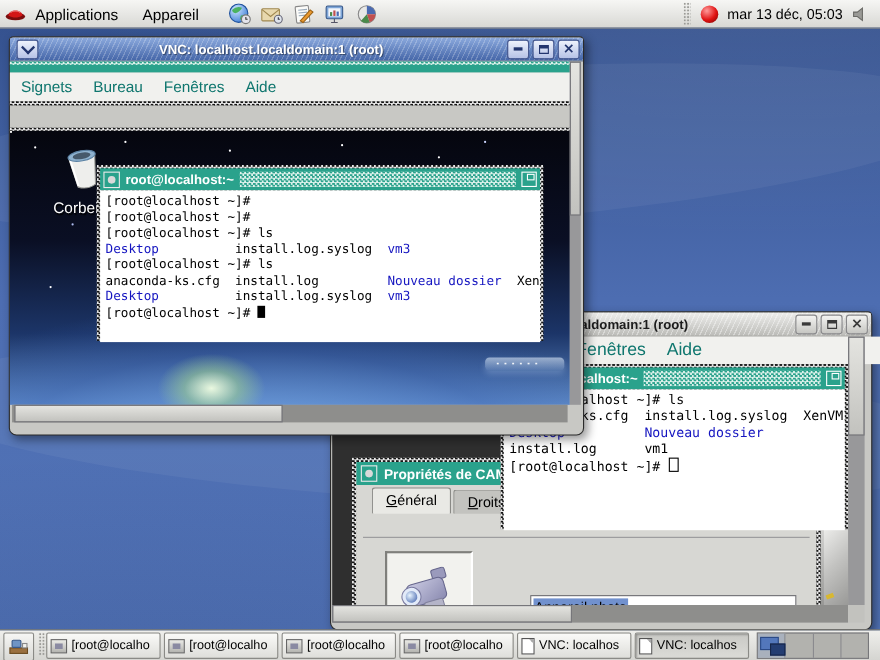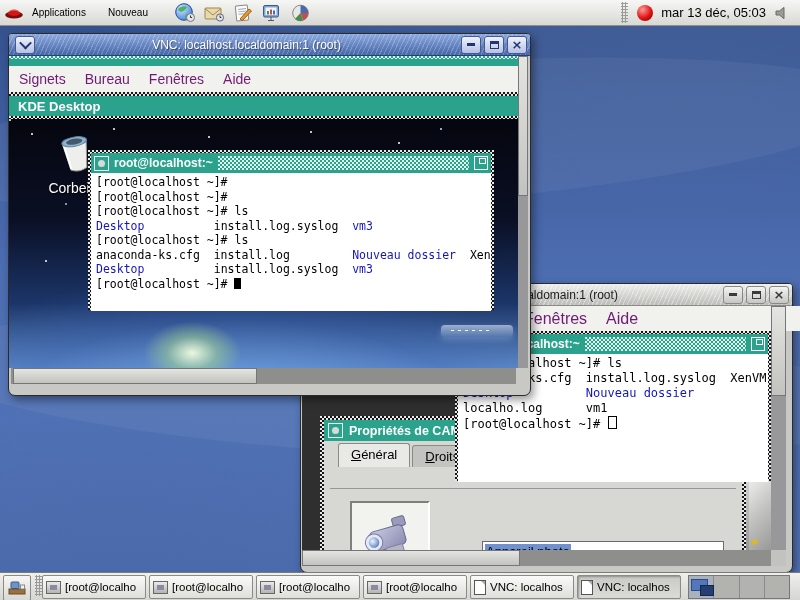--- a/index.html
+++ b/index.html
@@ -3,21 +3,21 @@
 <meta charset="utf-8">
 <style>
   html,body{margin:0;padding:0;}
   body{width:800px;height:600px;font-family:"Liberation Sans","DejaVu Sans",sans-serif;}
   #screen{position:relative;width:800px;height:600px;overflow:hidden;background:#4a6aad;}
 
   
   #top-panel{position:absolute;left:0;top:0;width:800px;height:25px;
     background:linear-gradient(#f6f6f4,#d8d8d4);border-bottom:1px solid #8f8f8b;
     display:flex;align-items:center;z-index:50;}
-  .panel-menu{font-size:10px;color:#000;margin-right:22px;}
+  .panel-menu{font-size:14px;color:#000;margin-right:22px;}
   .launchers{display:flex;align-items:center;gap:7px;margin-left:4px;}
   .launcher{width:22px;height:20px;display:flex;align-items:center;justify-content:center;}
   .spring{flex:1;}
   .handle{width:7px;height:21px;margin:0 3px;
     background-image:radial-gradient(#9a9a96 1px,transparent 1.2px);background-size:3px 3px;}
   .alert-sphere{width:16px;height:16px;border-radius:50%;
     background:radial-gradient(circle at 35% 30%,#ff9a9a,#e01212 55%,#6d0303);margin:0 6px;}
   #clock{font-size:13px;color:#000;margin:0 8px 0 2px;white-space:nowrap;}
 
   
@@ -33,34 +33,34 @@
   .win{position:absolute;border:1px solid #2b2b2b;border-radius:4px 4px 7px 7px;
     background:#c8c8c4;box-shadow:3px 4px 9px rgba(0,0,0,.40);}
   .tb{position:absolute;left:0;right:0;top:0;height:22px;display:flex;align-items:center;
     border-radius:3px 3px 0 0;padding:0 3px;box-sizing:border-box;}
   .tb-active{background:
       repeating-linear-gradient(115deg, rgba(255,255,255,.22) 0 1px, rgba(255,255,255,0) 1px 4px),
       linear-gradient(#8caade,#4566a8);border-bottom:1px solid #27426f;}
   .tb-inactive{background:
       repeating-linear-gradient(115deg, rgba(255,255,255,.38) 0 1px, rgba(255,255,255,0) 1px 4px),
       linear-gradient(#eeeeec,#bcbcb8);border-bottom:1px solid #8a8a86;}
-  .tb-title{flex:1;text-align:center;font-weight:normal;font-size:12px;white-space:nowrap;overflow:hidden;}
+  .tb-title{flex:1;text-align:center;font-weight:bold;font-size:12px;white-space:nowrap;overflow:hidden;}
   .tb-active .tb-title{color:#fff;text-shadow:1px 1px 1px rgba(0,0,0,.45);}
   .tb-inactive .tb-title{color:#1c1c1c;}
   .wbtn{width:18px;height:16px;border-radius:3px;display:flex;align-items:center;justify-content:center;margin-left:3px;flex:none;}
   .wbtn-b{background:linear-gradient(#eef2fc,#b6c2e6);border:1px solid #47588e;}
   .wbtn-g{background:linear-gradient(#f4f4f2,#c6c6c2);border:1px solid #88888a;}
   .g-min{width:8px;height:3px;background:#23356e;}
   .g-max{width:9px;height:8px;border:1px solid #23356e;border-top-width:3px;box-sizing:border-box;}
   .g-x{font:bold 13px/1 "DejaVu Sans",sans-serif;color:#23356e;}
   .gr .g-min{background:#3a3a3a;} .gr .g-max{border-color:#3a3a3a;} .gr .g-x{color:#3a3a3a;}
   .g-chev{width:7px;height:7px;border-left:2px solid #23356e;border-bottom:2px solid #23356e;
     transform:rotate(-45deg) translate(1px,-1px);}
 
-  .menubar{background:#f1f1ee;display:flex;align-items:center;font-size:14px;color:#701a75;position:absolute;}
+  .menubar{background:#f1f1ee;display:flex;align-items:center;font-size:14px;color:#0f766e;position:absolute;}
   .menubar span{margin-right:19px;}
 
   
   .chk{background:repeating-conic-gradient(#161616 0% 25%, #e9e9e9 0% 50%) 0 0 / 4px 4px;}
   .chk-t{background:repeating-conic-gradient(#2aa28c 0% 25%, #dff2ec 0% 50%) 0 0 / 4px 4px;}
 
   
   .rtb{height:20px;background:#2aa28c;display:flex;align-items:center;padding:0 3px;gap:5px;}
   .rtb .t{font-weight:bold;font-size:12px;color:#fff;white-space:nowrap;}
   .dotbtn{width:13px;height:13px;border:1px solid #eaeaea;display:flex;align-items:center;justify-content:center;flex:none;}
@@ -236,21 +236,21 @@
           <span class="t">root@localhost:~</span>
           <span class="fillchk chk-t"></span>
           <span class="maxbtn">
               <i></i>
             </span>
         </div>
         <div class="term-body" style="height:124px;font-size:12px;line-height:15px;">
             <div class="tline"><span>[root@localhost ~]# ls</span></div>
             <div class="tline"><span>anaconda-ks.cfg  install.log.syslog  XenVM1</span></div>
             <div class="tline"><span class="seg-dir">Desktop</span><span>          </span><span class="seg-dir">Nouveau dossier</span></div>
-            <div class="tline"><span>localho.log      vm1</span></div>
+            <div class="tline"><span>install.log      vm1</span></div>
             <div class="tline"><span>[root@localhost ~]# </span><span class="seg-box"></span></div>
           </div>
       </div>
 
       <div class="fragment">
           <i></i>
         </div>
     </div>
 
     <div class="sb" style="left:470px;top:22px;width:15px;height:244px;">
@@ -285,23 +285,20 @@
 
     <div class="menubar" style="left:0;top:32px;width:509px;height:26px;padding-left:10px;">
       <span>Signets</span>
       <span>Bureau</span>
       <span>Fenêtres</span>
       <span>Aide</span>
     </div>
 
     <div class="chk" style="position:absolute;left:0;top:58px;width:509px;height:4px;"></div>
 
-    <div style="position:absolute;left:0;top:62px;width:509px;height:20px;background:#2aa28c;display:flex;align-items:center;">
-      <span style="font-weight:bold;font-size:13px;color:#fff;padding-left:9px;">KDE Desktop</span>
-    </div>
     <div class="chk" style="position:absolute;left:0;top:82px;width:509px;height:3px;"></div>
 
     <div id="vp-left">
       <div id="stars"></div>
       <div class="station">
           <i></i>
         </div>
 
       <div id="trash">
         <svg width="44" height="46" viewBox="0 0 44 46">
@@ -347,21 +344,21 @@
     </div>
   </div>
 
   <div id="top-panel">
     <svg width="20" height="18" viewBox="0 0 20 18" style="margin:0 8px 0 4px;">
       <ellipse cx="10" cy="11" rx="8.8" ry="3.4" fill="#7a0c0c"></ellipse>
       <path d="M3.6 10 C4.2 4.2 15.8 4.2 16.4 10 C12 12.6 8 12.6 3.6 10 Z" fill="#d41616"></path>
       <path d="M5.5 7.5 C7 5.5 13 5.5 14.5 7.5" stroke="#f08080" fill="none" stroke-width="1"></path>
     </svg>
     <span class="panel-menu">Applications</span>
-    <span class="panel-menu">Nouveau</span>
+    <span class="panel-menu">Appareil</span>
 
     <div class="launchers">
       <span class="launcher">
         <svg width="22" height="20" viewBox="0 0 22 20">
           <defs>
               <radialGradient id="gb" cx=".35" cy=".3" r=".9">
                 <stop offset="0" stop-color="#cfe6ff"></stop>
                 <stop offset="1" stop-color="#2a6fd0"></stop>
               </radialGradient>
             </defs>

